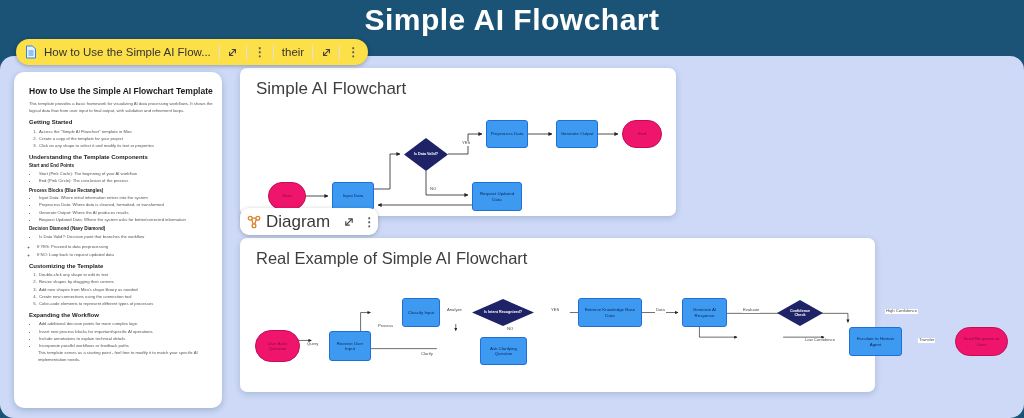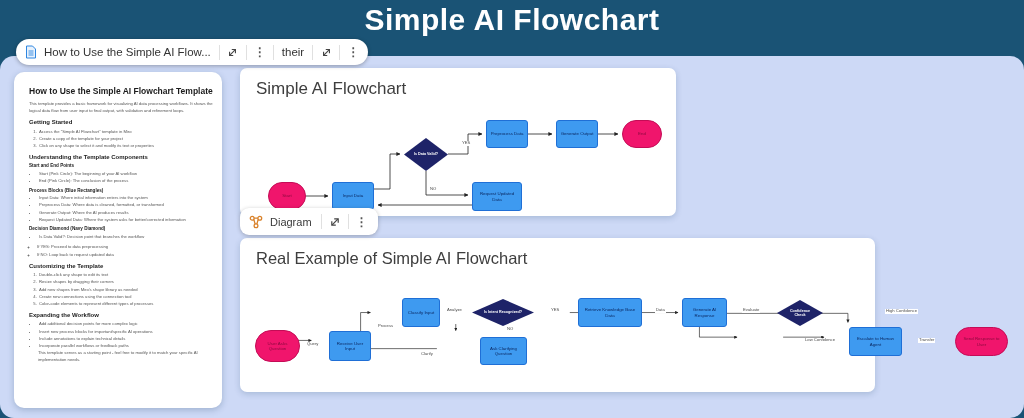--- a/index.html
+++ b/index.html
@@ -16,21 +16,21 @@
     font-size:30px; font-weight:800; letter-spacing:.5px;
     padding-top:3px;
   }
   .content-bg {
     position:absolute; left:0; right:0; top:56px; bottom:0;
     background:#cdd9f6; border-radius:14px;
   }
   
   .toolbar {
     position:absolute; left:16px; top:39px; height:26px;
-    background:#ffffff; border-radius:13px;
+    background:#fde047; border-radius:13px;
     box-shadow:0 1px 4px rgba(0,0,0,.3);
     display:flex; align-items:center; padding:0 6px; z-index:6;
   }
   .toolbar .t-text { font-size:11.5px; color:#333; white-space:nowrap; padding:0 4px; }
   .sep { width:1px; height:15px; background:#e0e0e0; margin:0 4px; }
   .icon-btn { display:flex; align-items:center; justify-content:center; width:18px; height:18px; cursor:pointer; }
   .kebab { font-size:12px; color:#555; font-weight:bold; line-height:1; }
   
   .sidebar {
     position:absolute; left:14px; top:72px; width:208px; height:336px;
@@ -78,21 +78,21 @@
     position:absolute; font-size:4.2px; color:#4a4a4a;
     background:#fff; padding:0 1px; line-height:1.1; white-space:nowrap;
   }
   
   .diagram-pill {
     position:absolute; left:240px; top:208px; height:27px; width:138px;
     background:#fff; border-radius:9px;
     box-shadow:0 1px 4px rgba(0,0,0,.25);
     display:flex; align-items:center; padding:0 7px; z-index:5;
   }
-  .diagram-pill .d-text { font-size:11px; color:#3a3a3a; padding:0 5px; }
+  .diagram-pill .d-text { font-size:17px; color:#3a3a3a; padding:0 5px; }
 </style>
 </head>
 <body>
 
 <div class="page-title">Simple AI Flowchart</div>
 <div class="content-bg"></div>
 
 <div class="toolbar">
   <span class="icon-btn">
     <svg width="12" height="14" viewBox="0 0 12 14">

